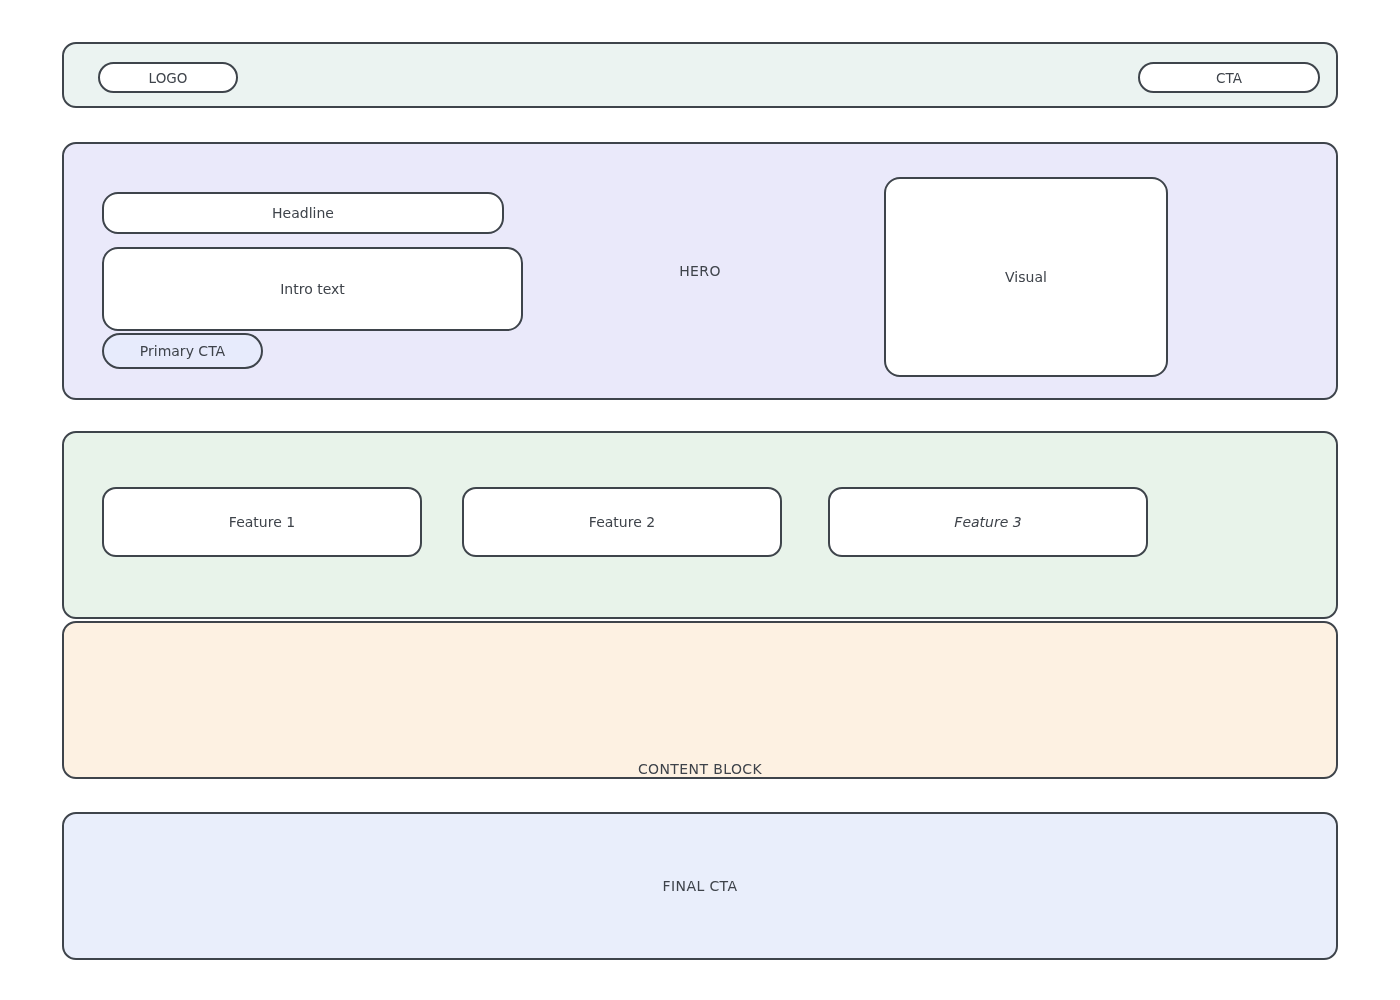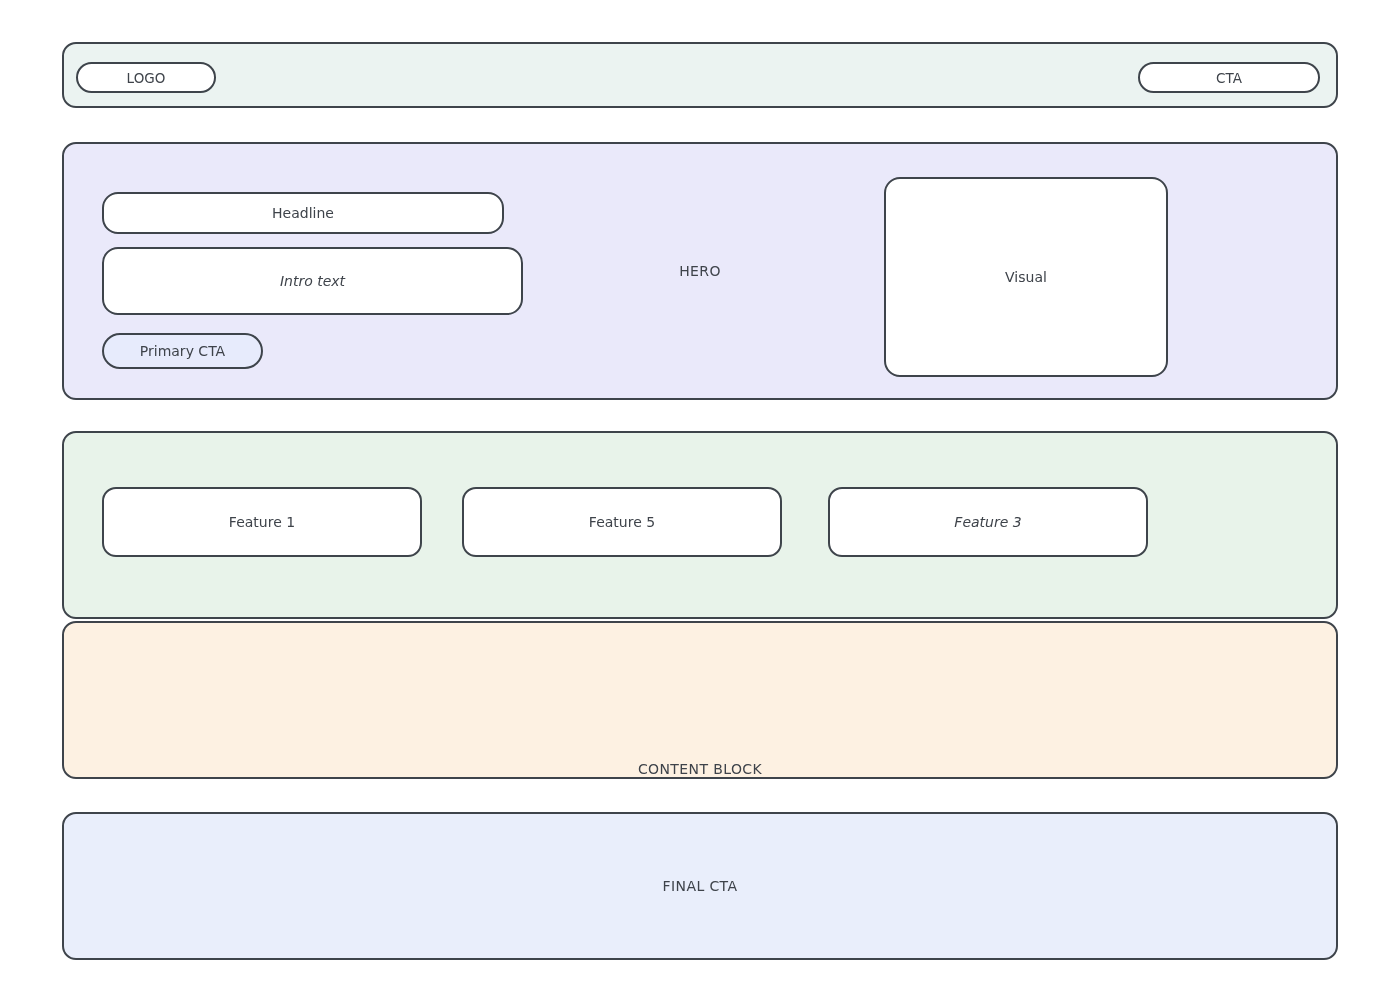--- a/index.html
+++ b/index.html
@@ -33,32 +33,32 @@
   }
   .pill {
     position: absolute;
     display: flex; align-items: center; justify-content: center;
     border: 2px solid var(--border, #3e444b);
     border-radius: 999px;
     background: var(--surface, #ffffff);
     box-sizing: border-box;
     font-size: 13.5px;
   }
-  .logo-pill { left: 12px;  top: 18px; width: 140px; height: 31px; }
+  .logo-pill { left: 34px;  top: 18px; width: 140px; height: 31px; }
   .cta-pill  { right: 16px; top: 18px; width: 182px; height: 31px; }
   .box {
     position: absolute;
     display: flex; align-items: center; justify-content: center;
     border: 2px solid var(--border, #3e444b);
     border-radius: 16px;
     background: var(--surface, #ffffff);
     box-sizing: border-box;
   }
   .headline-box { left: 38px; top: 48px;  width: 402px; height: 42px; }
-  .intro-box    { left: 38px; top: 103px; width: 421px; height: 68px; font-style: italic; }
+  .intro-box    { left: 38px; top: 103px; width: 421px; height: 84px; }
   .primary-cta  {
     left: 38px; top: 189px; width: 161px; height: 36px;
     border-radius: 999px;
     background: var(--primary-cta-bg, #e7ebfc);
     text-align: right;
   }
   .hero-label {
     position: absolute; inset: 0;
     display: flex; align-items: center; justify-content: center;
     letter-spacing: 0.4px;
@@ -84,21 +84,21 @@
   <div class="section hero">
     <div class="hero-label">HERO</div>
     <div class="box headline-box">Headline</div>
     <div class="box intro-box">Intro text</div>
     <div class="box primary-cta">Primary CTA</div>
     <div class="box visual-box">Visual</div>
   </div>
 
   <div class="section features">
     <div class="box feature-box feature-1">Feature 1</div>
-    <div class="box feature-box feature-2">Feature 5</div>
+    <div class="box feature-box feature-2">Feature 2</div>
     <div class="box feature-box feature-3">Feature 3</div>
   </div>
 
   <div class="section content-block">
     <span class="band-label">CONTENT BLOCK</span>
   </div>
 
   <div class="section final-cta">
     <span class="band-label">FINAL CTA</span>
   </div>

